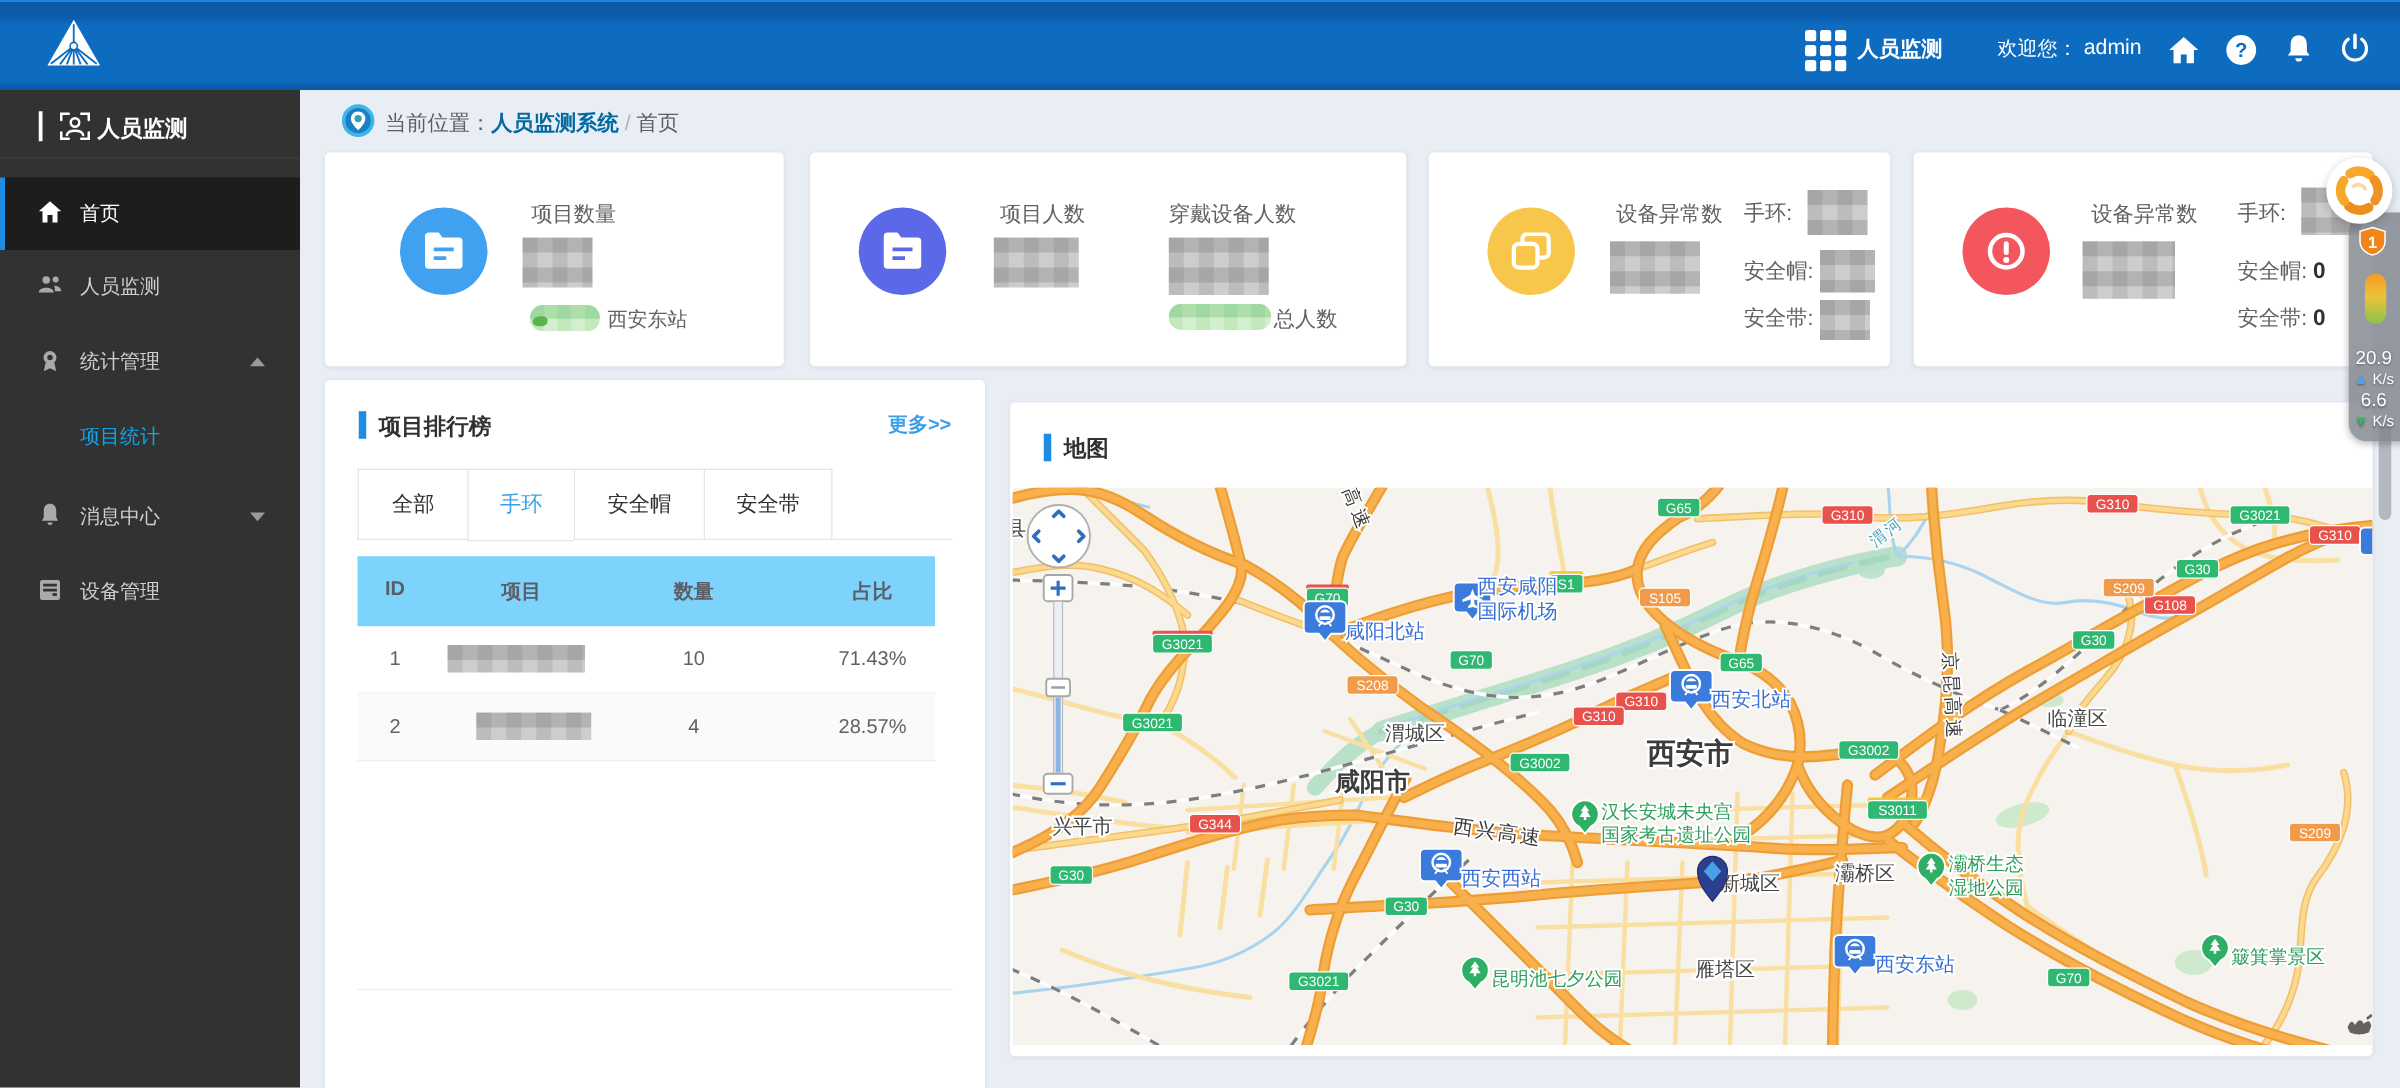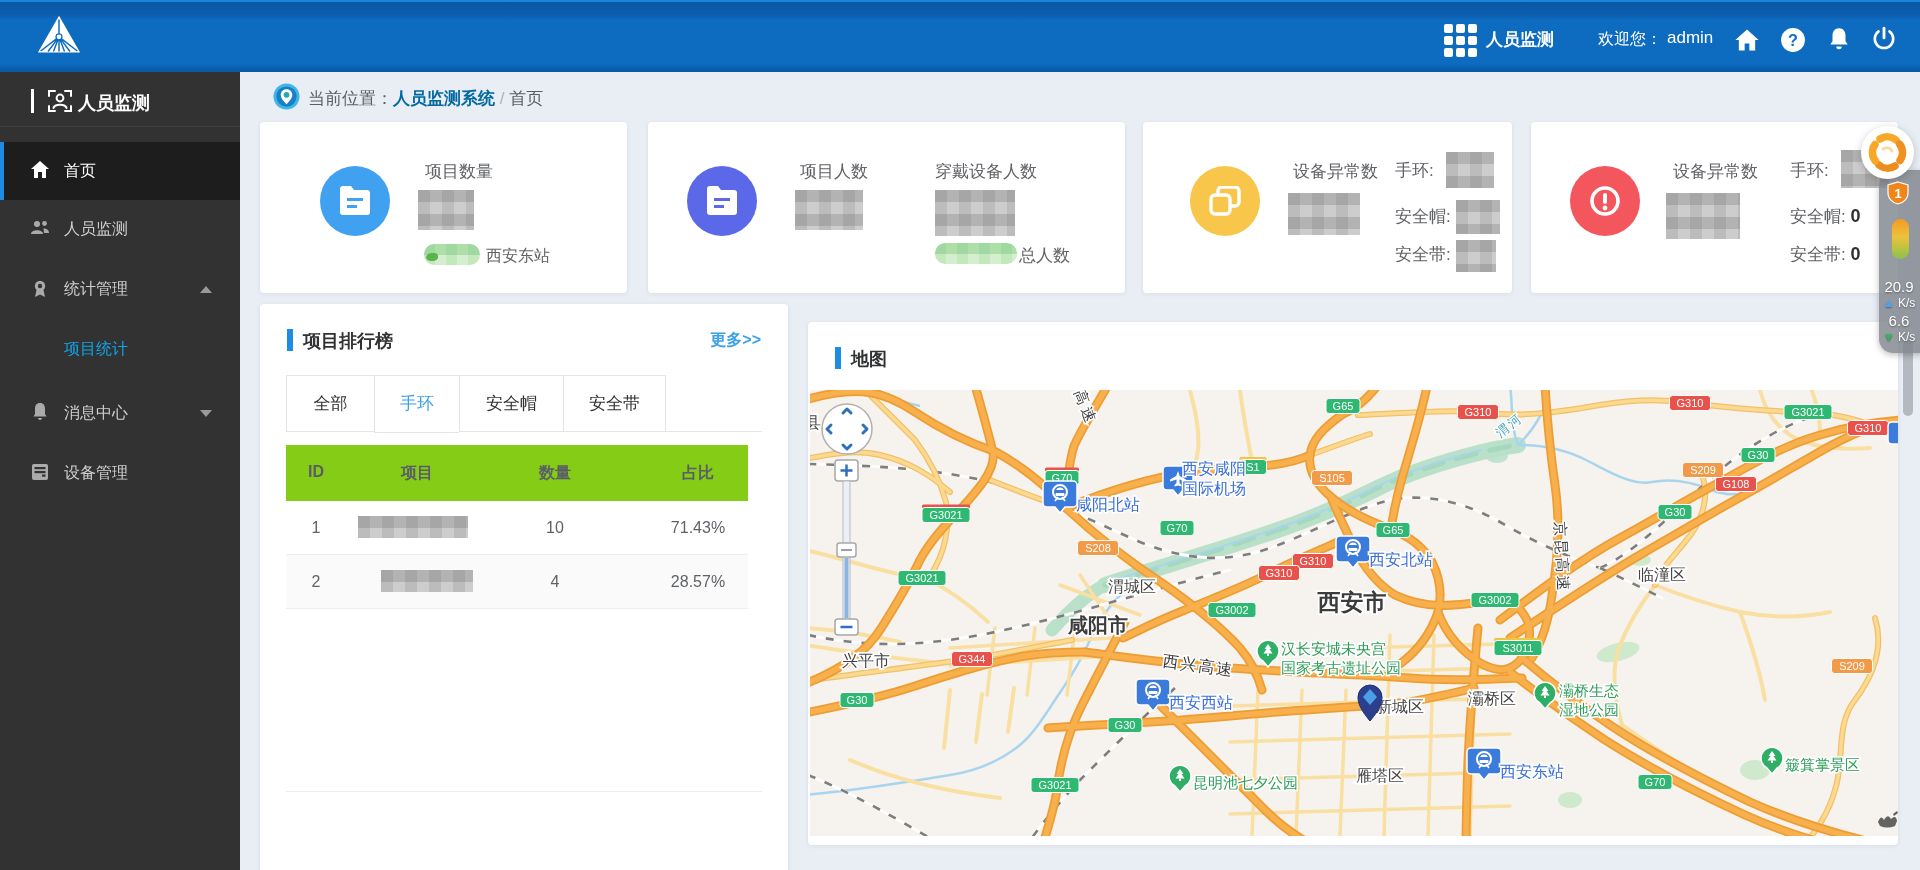--- a/index.html
+++ b/index.html
@@ -38,21 +38,21 @@
 
 #rank{left:260px;top:304px;width:528px;height:639px}
 .chead .bar{position:absolute;left:27px;top:25px;width:6px;height:22px;background:#1e8ce2}
 .chead .htxt{position:absolute;left:43px;top:25px;font-size:18px;font-weight:bold;color:#303133}
 #rank .more{position:absolute;right:27px;top:26px;color:#3aa0e8;font-size:16px;font-weight:bold}
 .tabs{position:absolute;left:26px;top:71px;width:476px;height:57px;z-index:2}
 .tab{position:absolute;top:0;height:57px;border:1px solid #e2e5ea;border-right:none;background:#fff;font-size:17px;color:#303133;text-align:center;line-height:55px}
 .tab.last{border-right:1px solid #e2e5ea}
 .tab.on{color:#3aa0e8;height:58px;background:#fff}
 .tabline{position:absolute;left:26px;top:127px;width:476px;height:1px;background:#e2e5ea}
-.th{position:absolute;left:26px;top:141px;width:462px;height:56px;background:#84cc16;font-size:16px;color:#5a5e66;font-weight:bold}
+.th{position:absolute;left:26px;top:141px;width:462px;height:56px;background:#7dd3fc;font-size:16px;color:#5a5e66;font-weight:bold}
 .tr{position:absolute;left:26px;width:462px;height:54px;font-size:16px;color:#5f6368;border-bottom:1px solid #ebeef5}
 .tc{position:absolute;top:18px;transform:translateX(-50%)}
 #rank .botline{position:absolute;left:26px;top:487px;width:476px;height:1px;background:#ececec}
 
 #mapc{left:808px;top:322px;width:1090px;height:523px}
 </style></head>
 <body>
 <div id="hd">
   <svg class="abs" style="left:37px;top:13px" width="44" height="44" viewBox="0 0 48 48">
     <path d="M24 3 L47 43 L1 43 Z" fill="#fff"></path>

